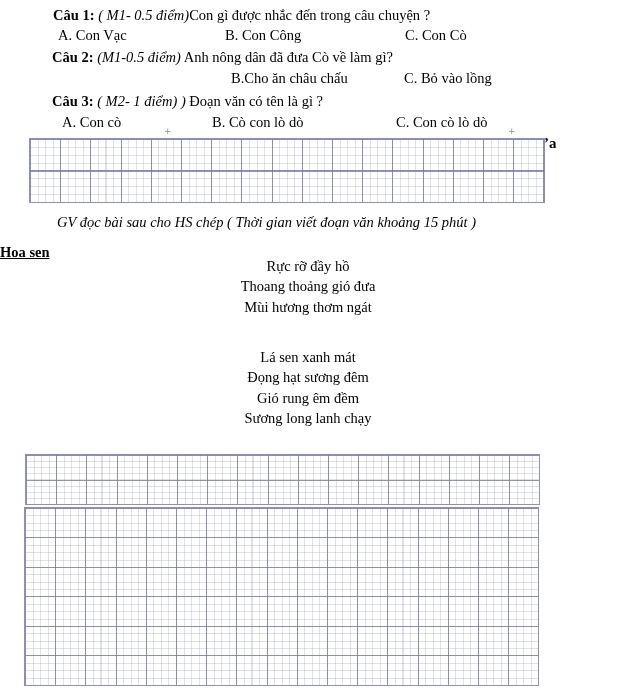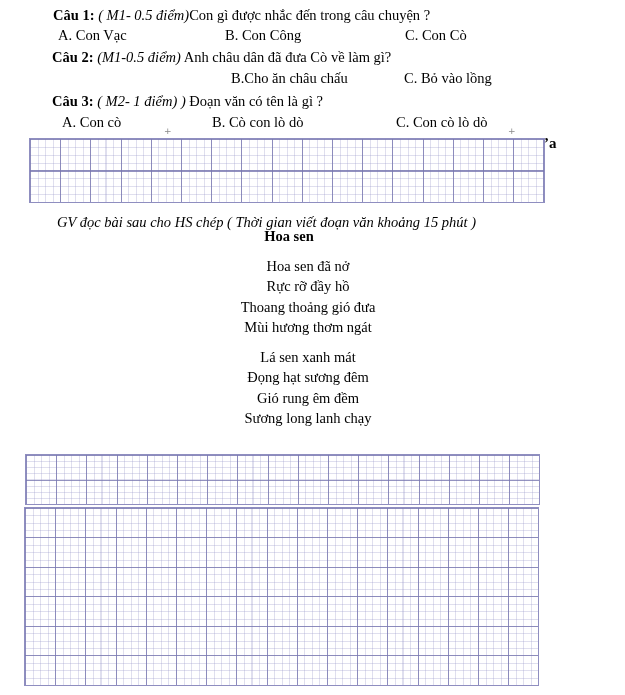--- a/index.html
+++ b/index.html
@@ -41,22 +41,22 @@
   #grid-annotation{
     position:absolute;left:544px;top:135px;
     font-weight:bold;font-size:15px;white-space:nowrap;
   }
 
   #instruction{
     position:absolute;left:57px;top:214px;
     font-style:italic;font-size:14.5px;white-space:nowrap;
   }
   #poem-title{
-    position:absolute;left:0;top:228px;width:578px;
-    text-align:center;font-weight:bold;font-size:14.5px;
+    position:absolute;left:0;top:244px;width:578px;
+    text-align:left;font-weight:bold;font-size:14.5px;text-decoration:underline;
   }
   .stanza{
     position:absolute;left:0;width:616px;
     text-align:center;font-size:14.5px;line-height:20.4px;
   }
   #stanza1{top:256px;}
   #stanza2{top:347px;}
 </style>
 </head>
 <body>
@@ -66,21 +66,21 @@
   <div class="line" style="left:53px;top:6px;">
     <span class="qlabel">Câu 1:</span><span class="qmeta"> ( M1- 0.5 điểm)</span><span>Con gì được nhắc đến trong câu chuyện ?</span>
   </div>
   <div class="optrow" style="top:27px;">
     <span class="opt" style="left:58px;">A. Con Vạc</span>
     <span class="opt" style="left:225px;">B. Con Công</span>
     <span class="opt" style="left:405px;">C. Con Cò</span>
   </div>
 
   <div class="line" style="left:52px;top:48px;">
-    <span class="qlabel">Câu 2:</span><span class="qmeta"> (M1-0.5 điểm)</span><span> Anh châu dân đã đưa Cò về làm gì?</span>
+    <span class="qlabel">Câu 2:</span><span class="qmeta"> (M1-0.5 điểm)</span><span> Anh nông dân đã đưa Cò về làm gì?</span>
   </div>
   <div class="optrow" style="top:70px;">
     <span class="opt" style="left:231px;">B.Cho ăn châu chấu</span>
     <span class="opt" style="left:404px;">C. Bỏ vào lồng</span>
   </div>
 
   <div class="line" style="left:52px;top:92px;">
     <span class="qlabel">Câu 3:</span><span class="qmeta"> ( M2- 1 điểm) )</span><span> Đoạn văn có tên là gì ?</span>
   </div>
   <div class="optrow" style="top:114px;">
@@ -91,21 +91,20 @@
 
   <span class="anchor-mark" id="mark1">+</span>
   <span class="anchor-mark" id="mark2">+</span>
   <div class="ogrid" id="grid1"></div>
   <span id="grid-annotation">ʼa</span>
 
   <div id="instruction">GV đọc bài sau cho HS chép ( Thời gian viết đoạn văn khoảng 15 phút )</div>
   <div id="poem-title">Hoa sen</div>
 
   <div class="stanza" id="stanza1">
-    <div>Hoa sen đã nở</div>
     <div>Rực rỡ đầy hồ</div>
     <div>Thoang thoảng gió đưa</div>
     <div>Mùi hương thơm ngát</div>
   </div>
 
   <div class="stanza" id="stanza2">
     <div>Lá sen xanh mát</div>
     <div>Đọng hạt sương đêm</div>
     <div>Gió rung êm đềm</div>
     <div>Sương long lanh chạy</div>

